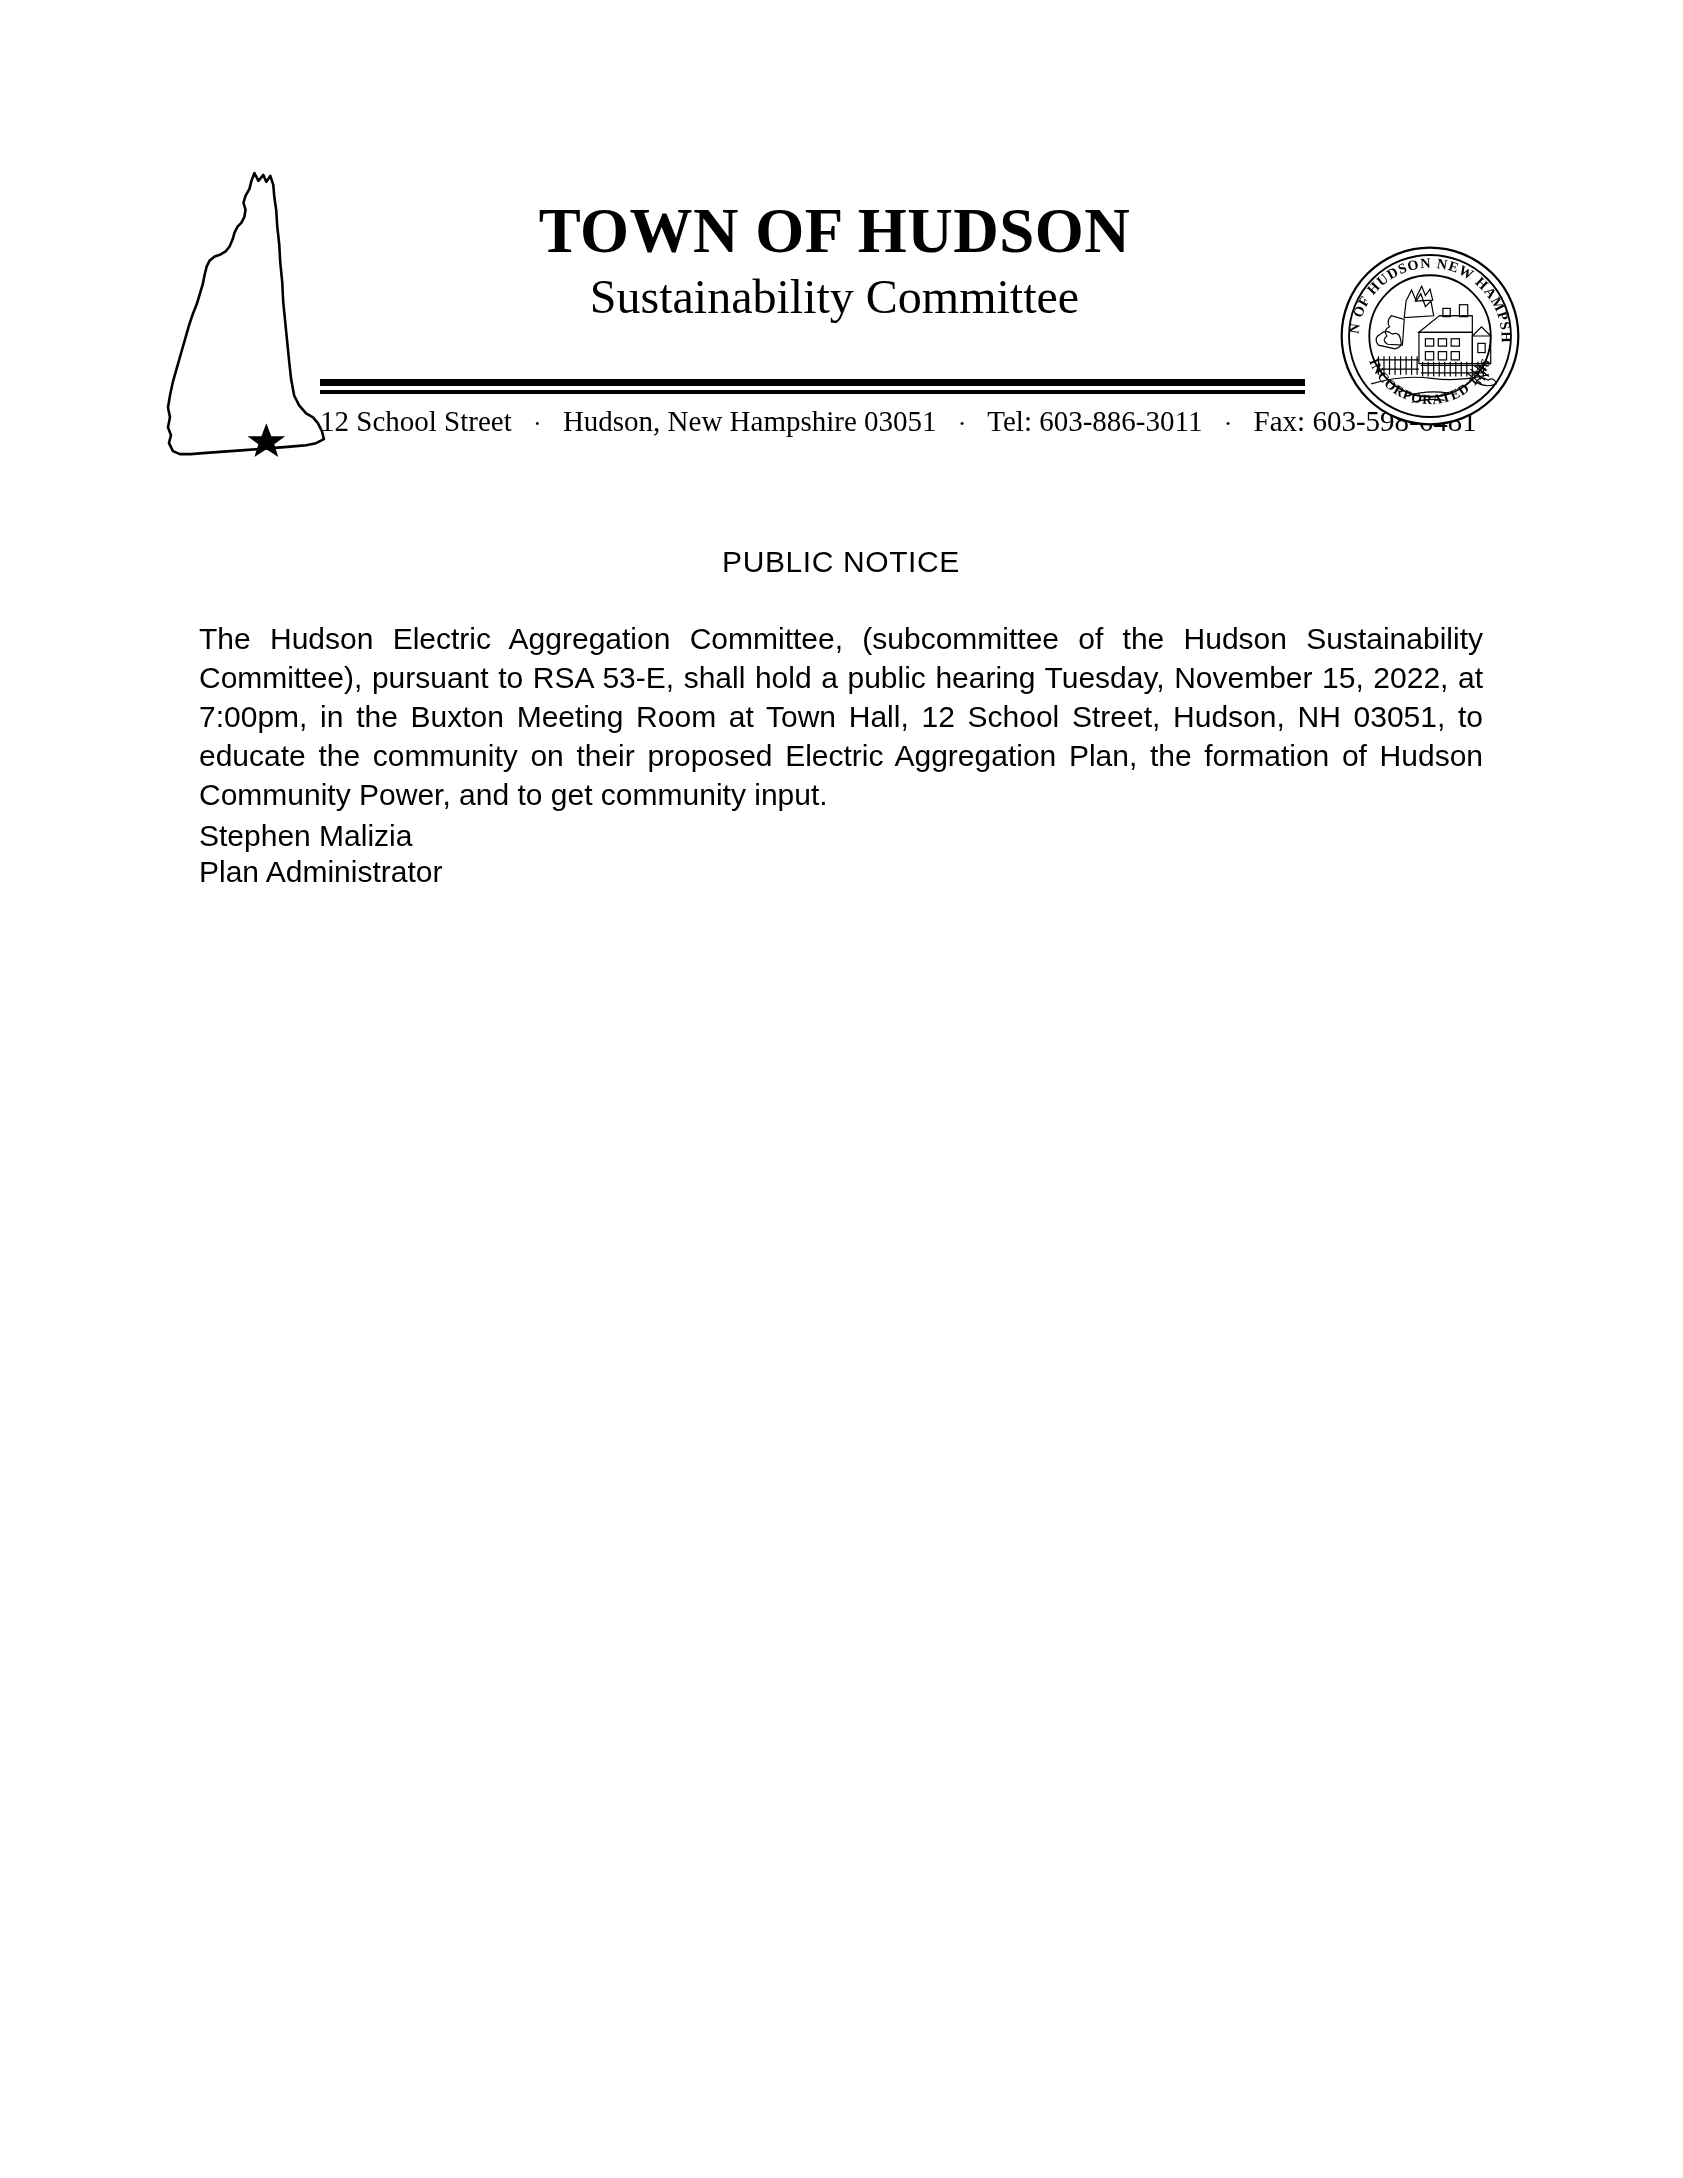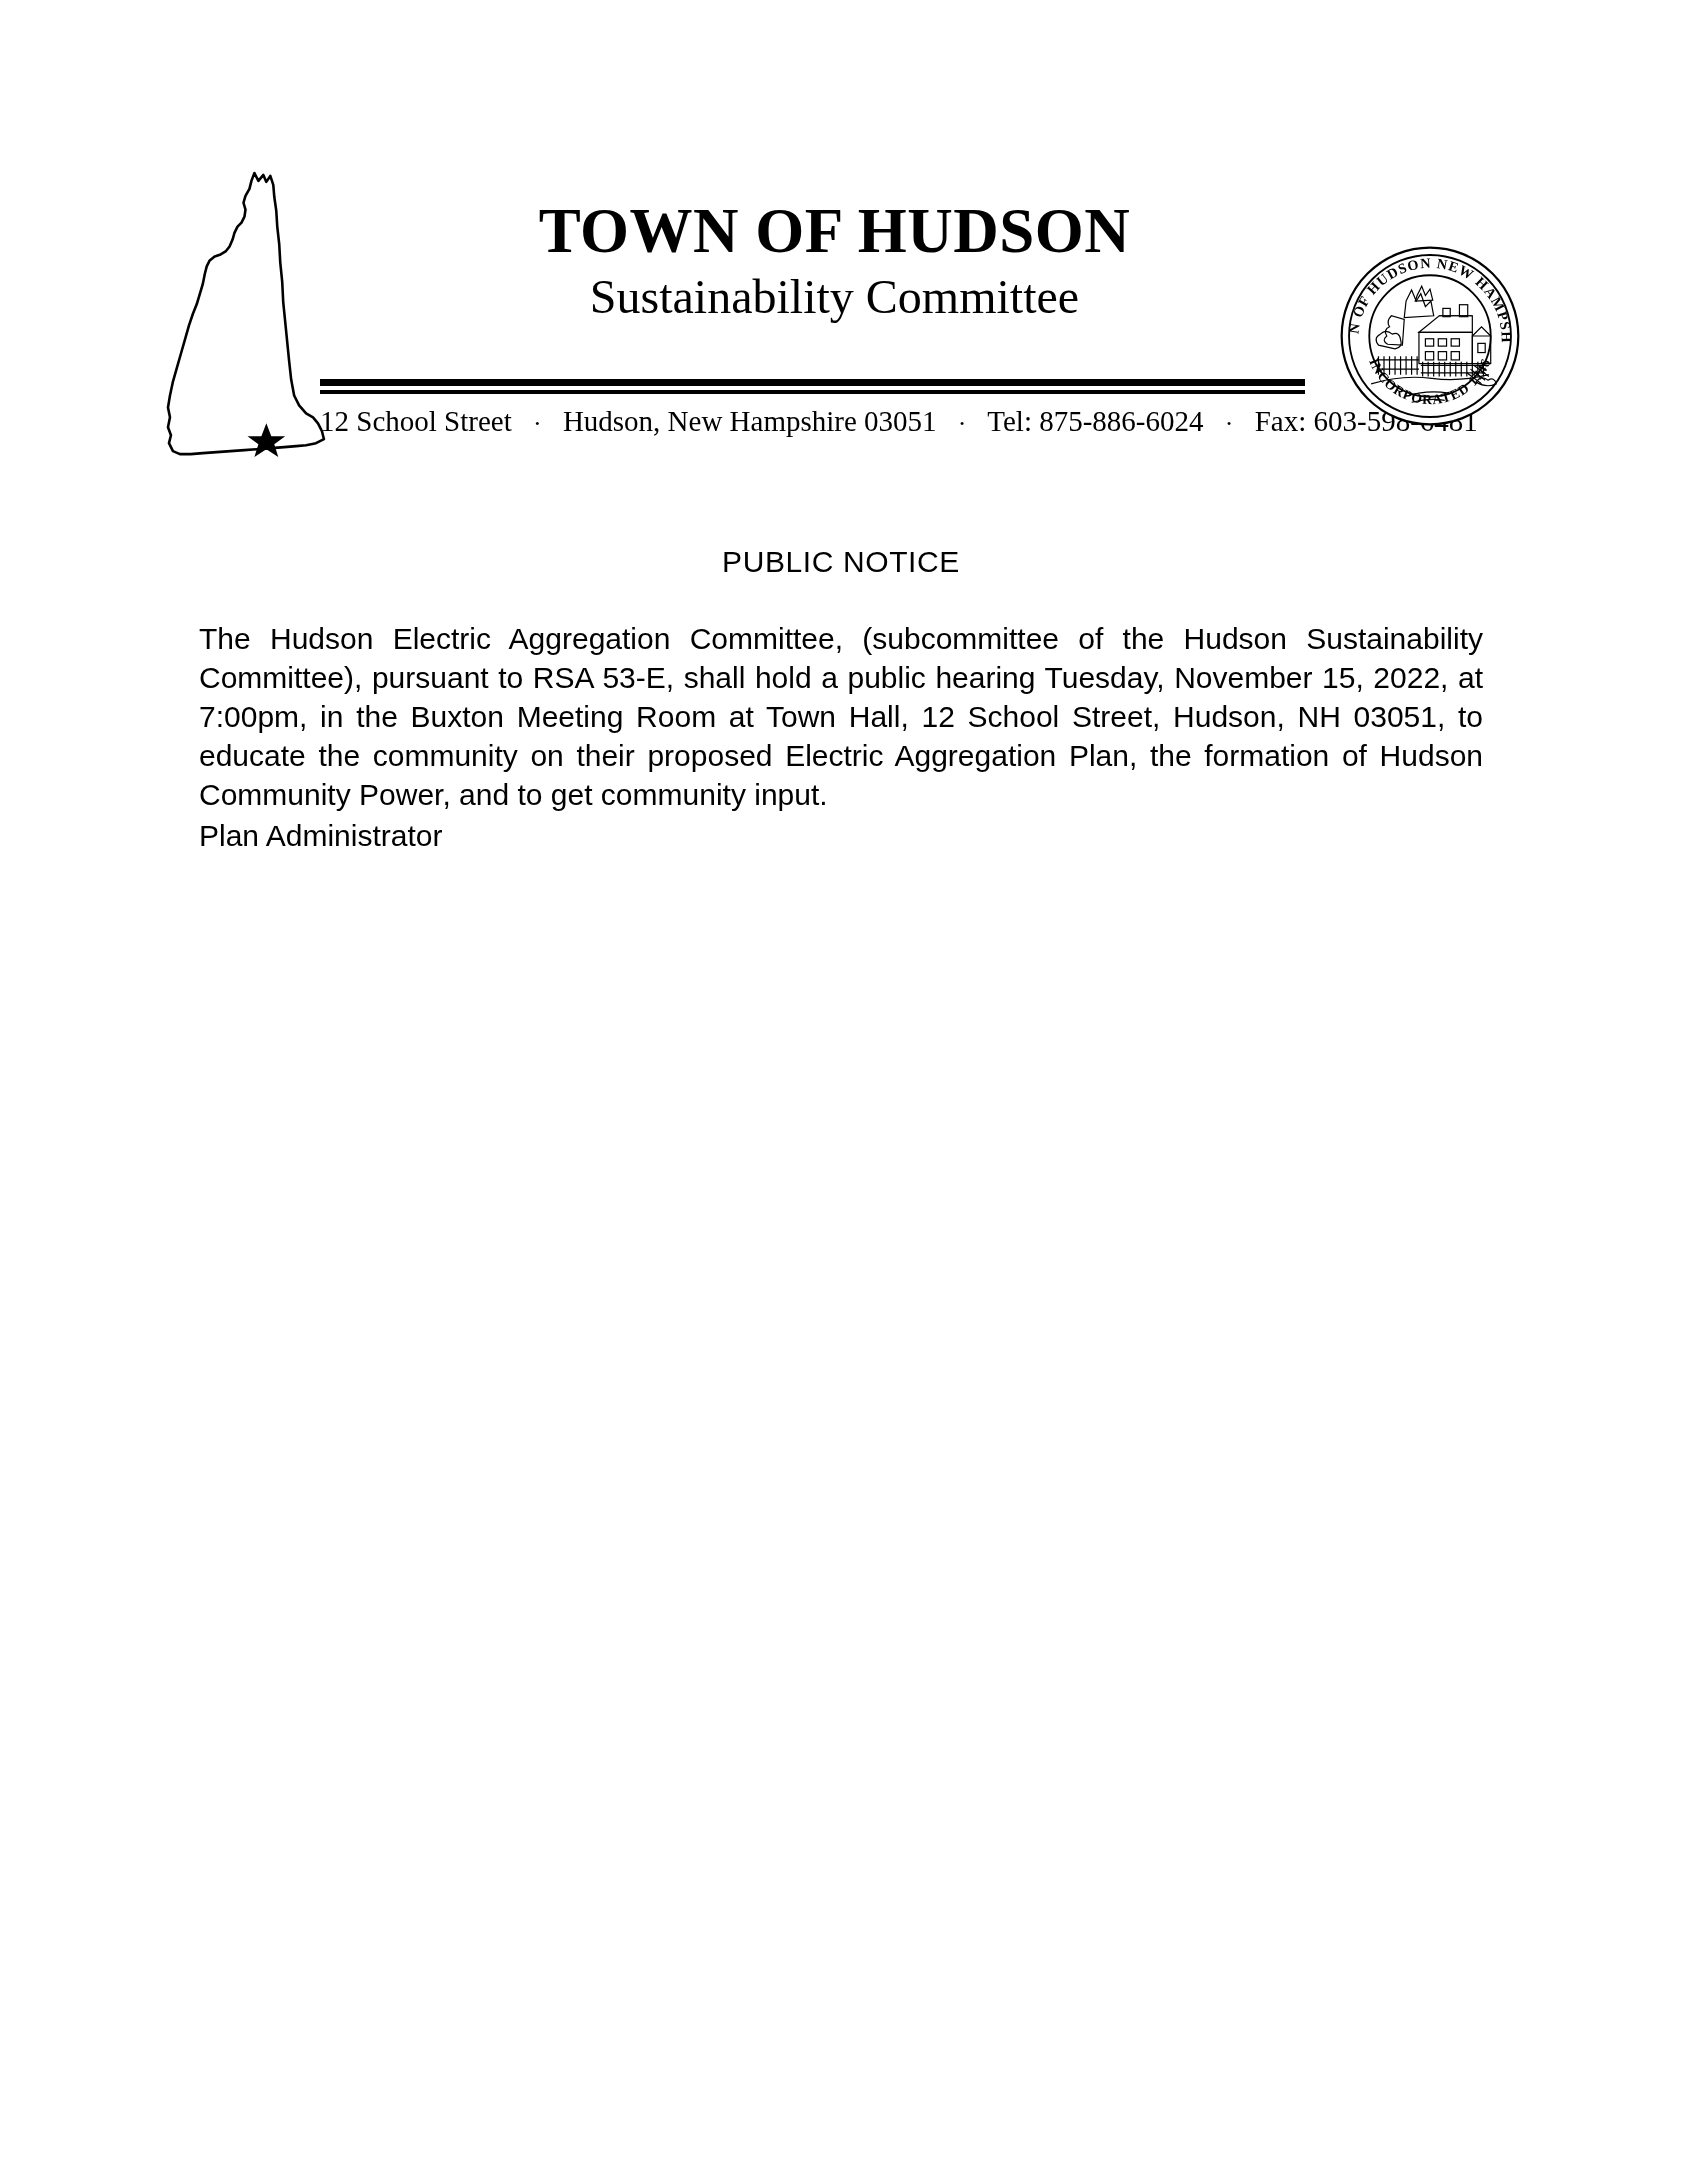--- a/index.html
+++ b/index.html
@@ -180,21 +180,21 @@
       <div class="rule-thick"></div>
       <div class="rule-gap"></div>
       <div class="rule-thin"></div>
     </div>
 
     <div class="addr-line">
       <span>12 School Street</span>
       <span class="addr-sep">·</span>
       <span>Hudson, New Hampshire 03051</span>
       <span class="addr-sep">·</span>
-      <span>Tel: 875-886-6024</span>
+      <span>Tel: 603-886-3011</span>
       <span class="addr-sep">·</span>
       <span>Fax: 603-598-6481</span>
     </div>
 
     <div class="town-seal">
       <svg viewBox="0 0 200 200" xmlns="http://www.w3.org/2000/svg">
         <defs>
           <path id="arcTop" d="M 22,104 A 78,78 0 0 1 178,104"></path>
           <path id="arcBottom" d="M 30,104 A 70,70 0 0 0 170,104"></path>
         </defs>
@@ -251,17 +251,18 @@
       </svg>
     </div>
 
   </div>
 
   <div class="notice-heading">PUBLIC NOTICE</div>
 
   <div class="notice-body">The Hudson Electric Aggregation Committee, (subcommittee of the Hudson Sustainability Committee), pursuant to RSA 53-E, shall hold a public hearing Tuesday, November 15, 2022, at 7:00pm, in the Buxton Meeting Room at Town Hall, 12 School Street, Hudson, NH 03051, to educate the community on their proposed Electric Aggregation Plan, the formation of Hudson Community Power, and to get community input.</div>
 
   <div class="signature-block">
+    <div>Stephen Malizia</div>
     <div>Plan Administrator</div>
   </div>
 
 </div>
 
 
 </body></html>

